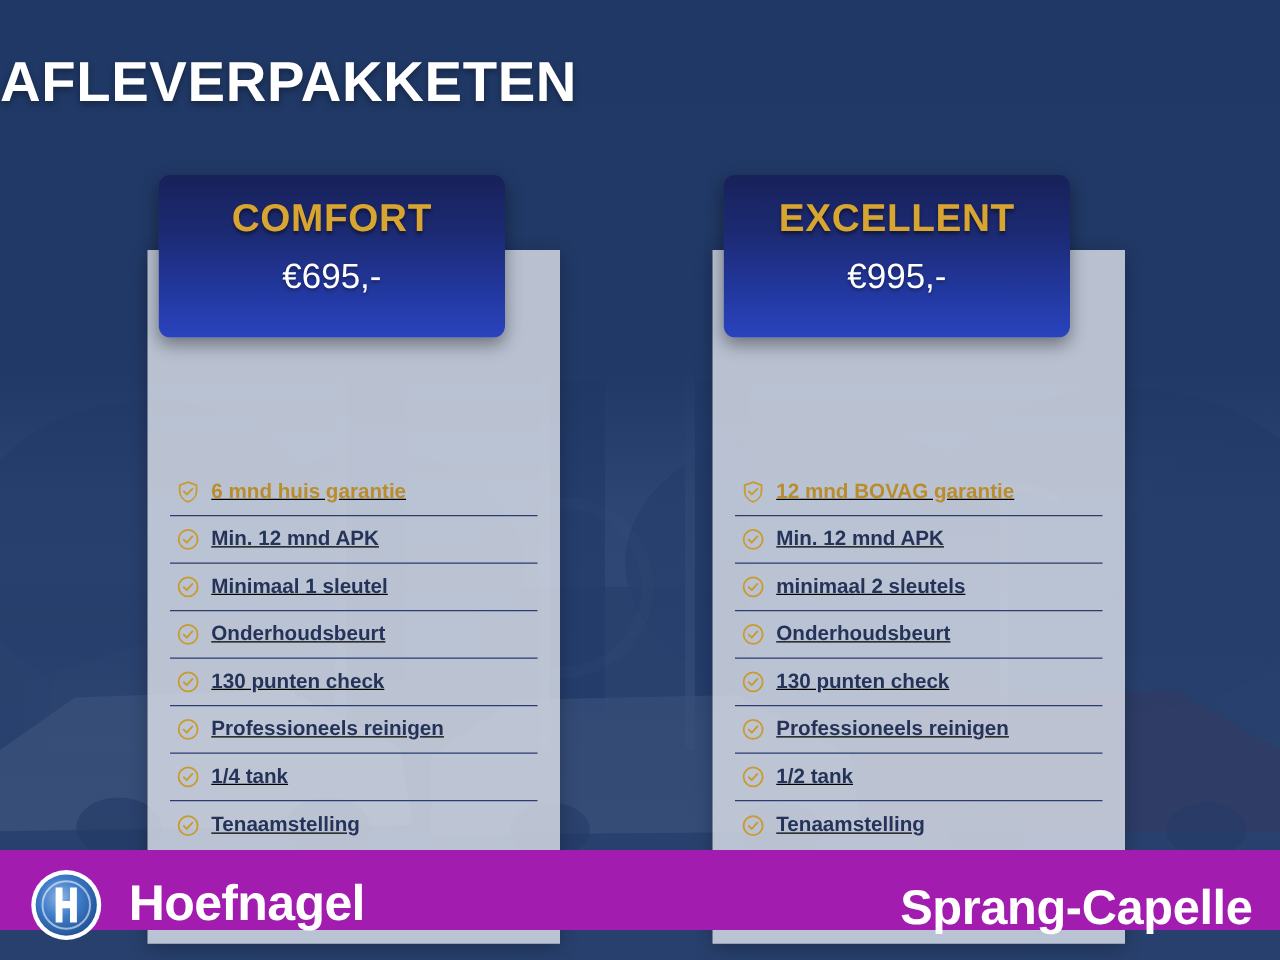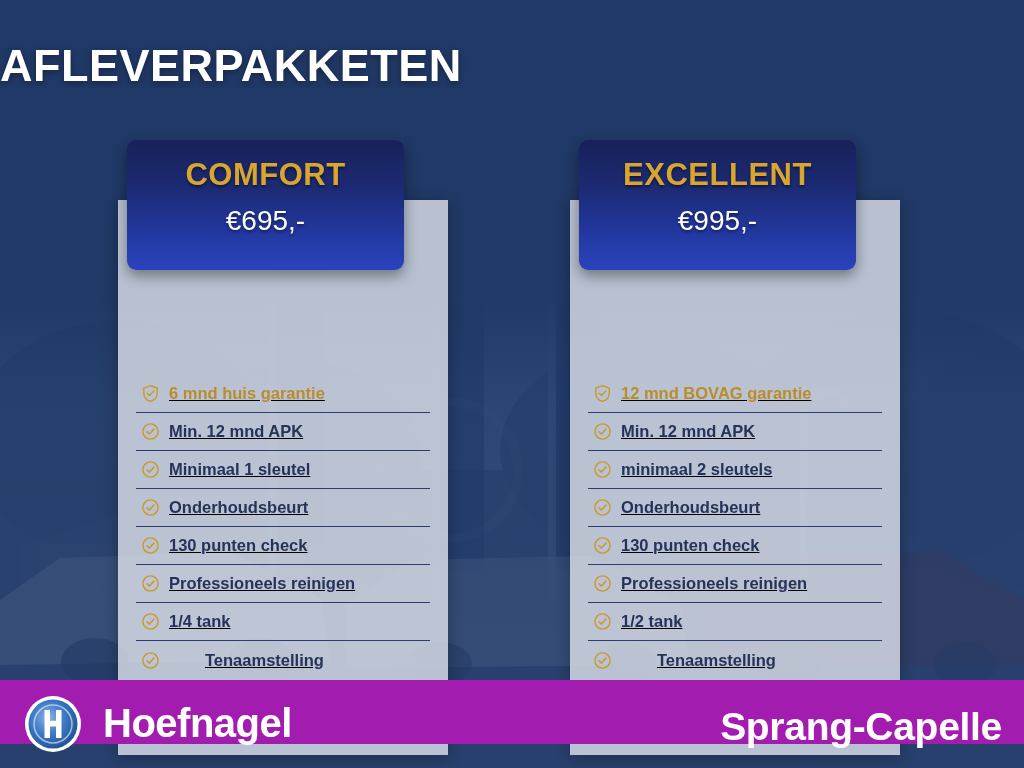--- a/index.html
+++ b/index.html
@@ -104,21 +104,21 @@
     list-style: none;
     text-decoration: underline;
   }
   .feature-row {
     display: flex;
     align-items: center;
     height: 38px;
     border-bottom: 1px solid #2c3c6e;
     padding-left: 5px;
   }
-  .feature-row:last-child { border-bottom: none; gap: 36px; }
+  .feature-row:last-child { border-bottom: none; }
 
   .feature-icon {
     width: 19px;
     height: 19px;
     flex: 0 0 19px;
     margin-right: 9px;
     display: block;
   }
   .feature-label {
     font-size: 16.5px;

